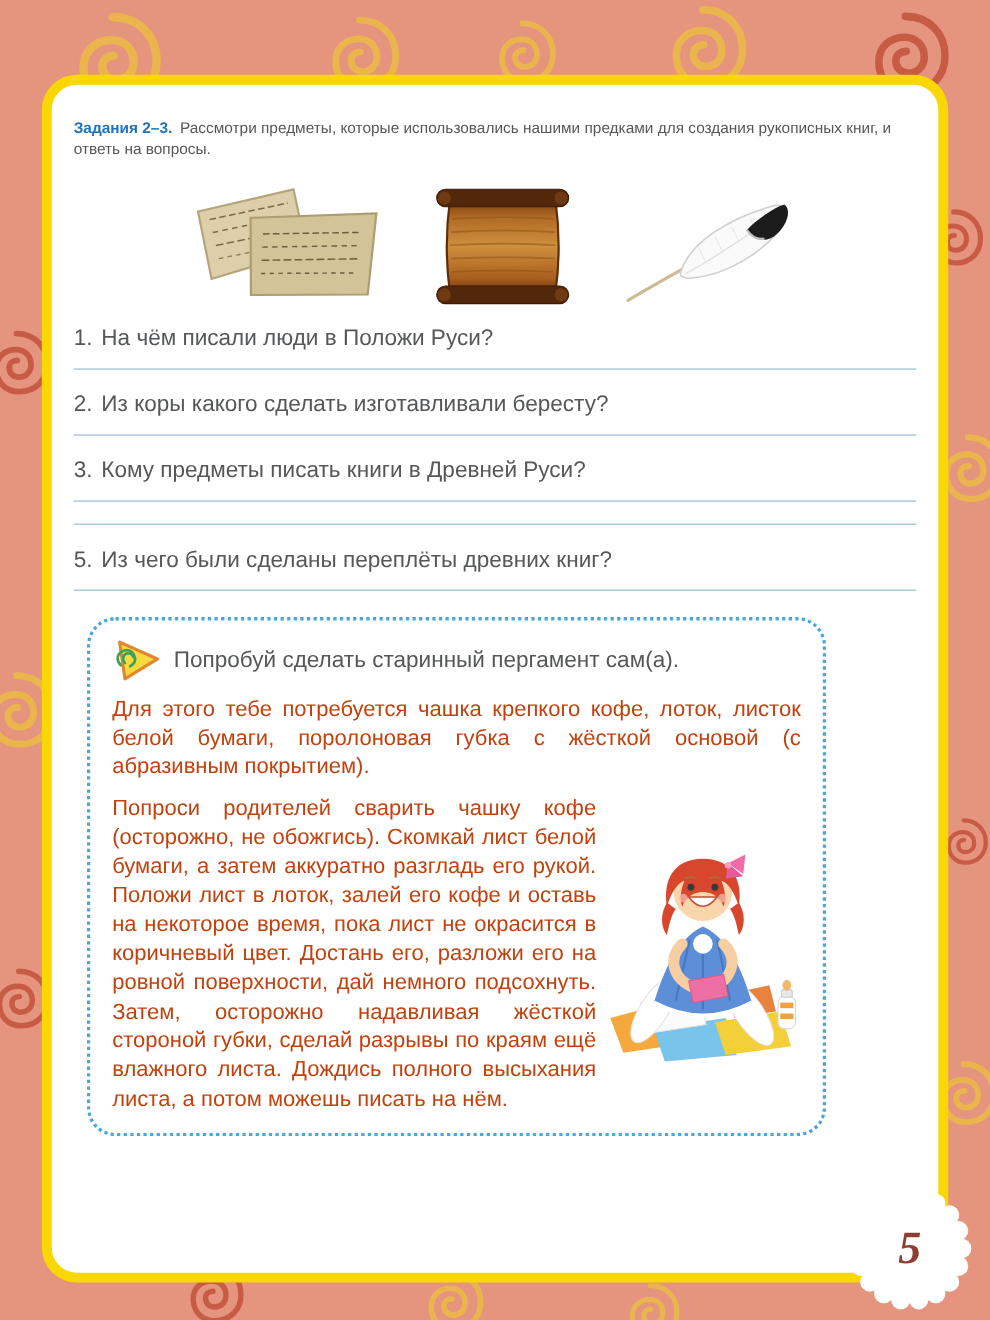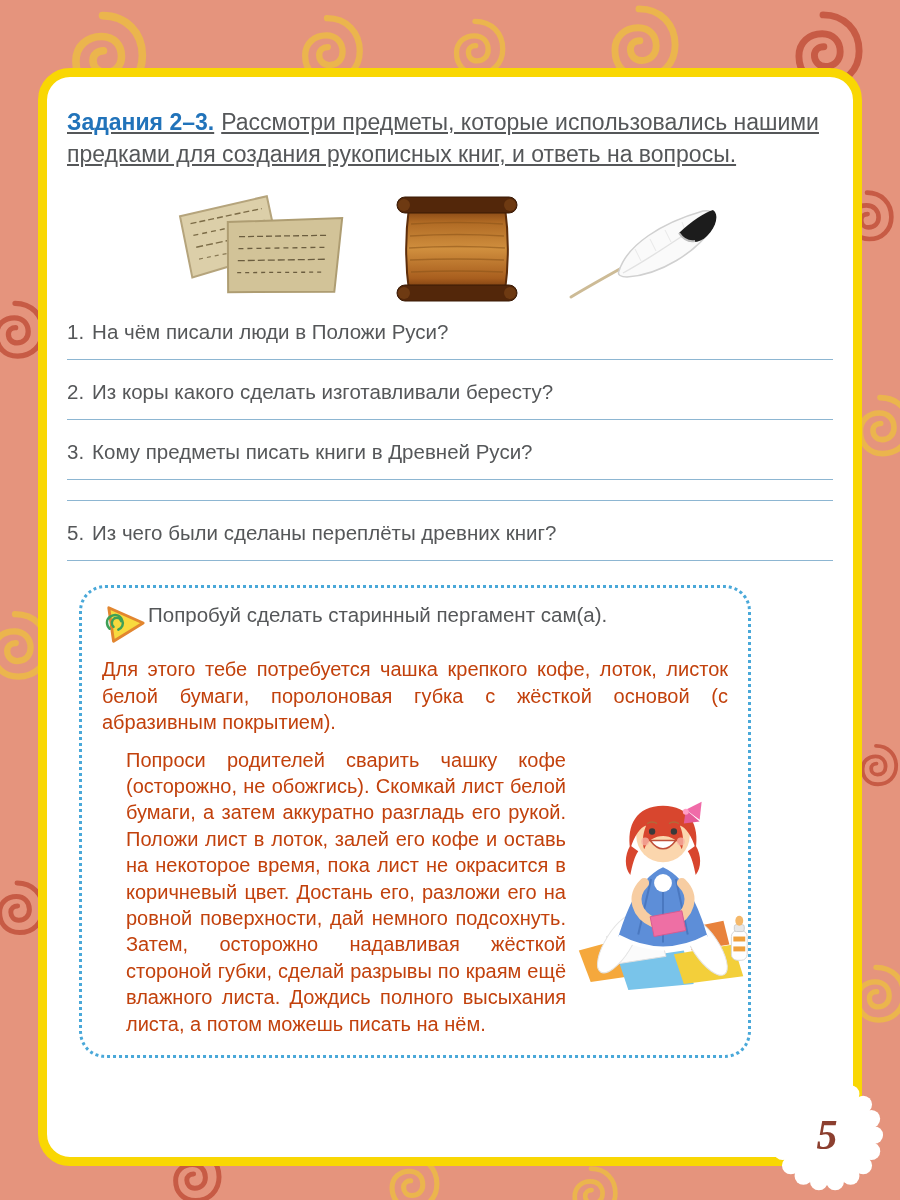--- a/index.html
+++ b/index.html
@@ -10,41 +10,41 @@
   
   .spiral { position:absolute; z-index:0; opacity:.85; }
   .sp-y { stroke:#edbb45; }
   .sp-r { stroke:#c2523c; }
 
   
   .card { position:absolute; left:38px; top:68px; width:824px; height:1098px;
           background:#ffffff; border:9px solid #f9d703; border-radius:32px;
           padding:30px 20px 0 20px; z-index:1; }
 
-  .intro { font-size:23px; line-height:1.38; color:#555759;text-decoration:underline; }
+  .intro { font-size:14px; line-height:1.38; color:#555759; }
   .task-label { color:#2173ba; font-weight:700; padding-right:7px; }
 
   .artifacts { display:flex; justify-content:center; align-items:center; gap:40px;
                margin:18px 0 4px 0; height:122px; }
   .artifact svg { display:block; }
 
   .questions { margin-top:10px; }
   .question { margin-bottom:20px; }
   .q-text { font-size:20.5px; color:#555759; }
   .q-num { padding-right:8px; }
   .answer-line { height:0; border-bottom:1.6px solid #8db6d2; margin-top:15px; }
 
   .tip-box { margin:24px 0 0 12px; width:672px; border:3px dotted #49a8d9;
              border-radius:26px; padding:15px 20px 18px 20px; }
-  .tip-header { display:flex; }
+  .tip-header { display:flex; align-items:center; gap:10px; }
   .tip-icon svg { display:block; width:46px; height:42px; }
   .tip-title { font-size:20.5px; color:#555759; }
   .tip-p { font-size:20px; line-height:1.32; color:#c2410c; text-align:justify; margin-top:11px; }
   .tip-body { display:flex; }
-  .tip-p2 { flex:0 0 440px;margin-left:24px; }
+  .tip-p2 { flex:0 0 440px; }
   .girl { flex:1; display:flex; align-items:center; justify-content:center; }
   .girl svg { width:195px; height:213px; }
 
   
   .page-num { position:absolute; right:14px; bottom:6px; width:118px; height:118px;
               z-index:2; display:flex; align-items:center; justify-content:center; }
   .page-num svg { position:absolute; left:0; top:0; width:118px; height:118px; }
   .page-num .num { position:relative; font-family:"Liberation Serif", serif;
                    font-style:italic; font-weight:700; font-size:42px; color:#8c3f2f; }
 </style>

